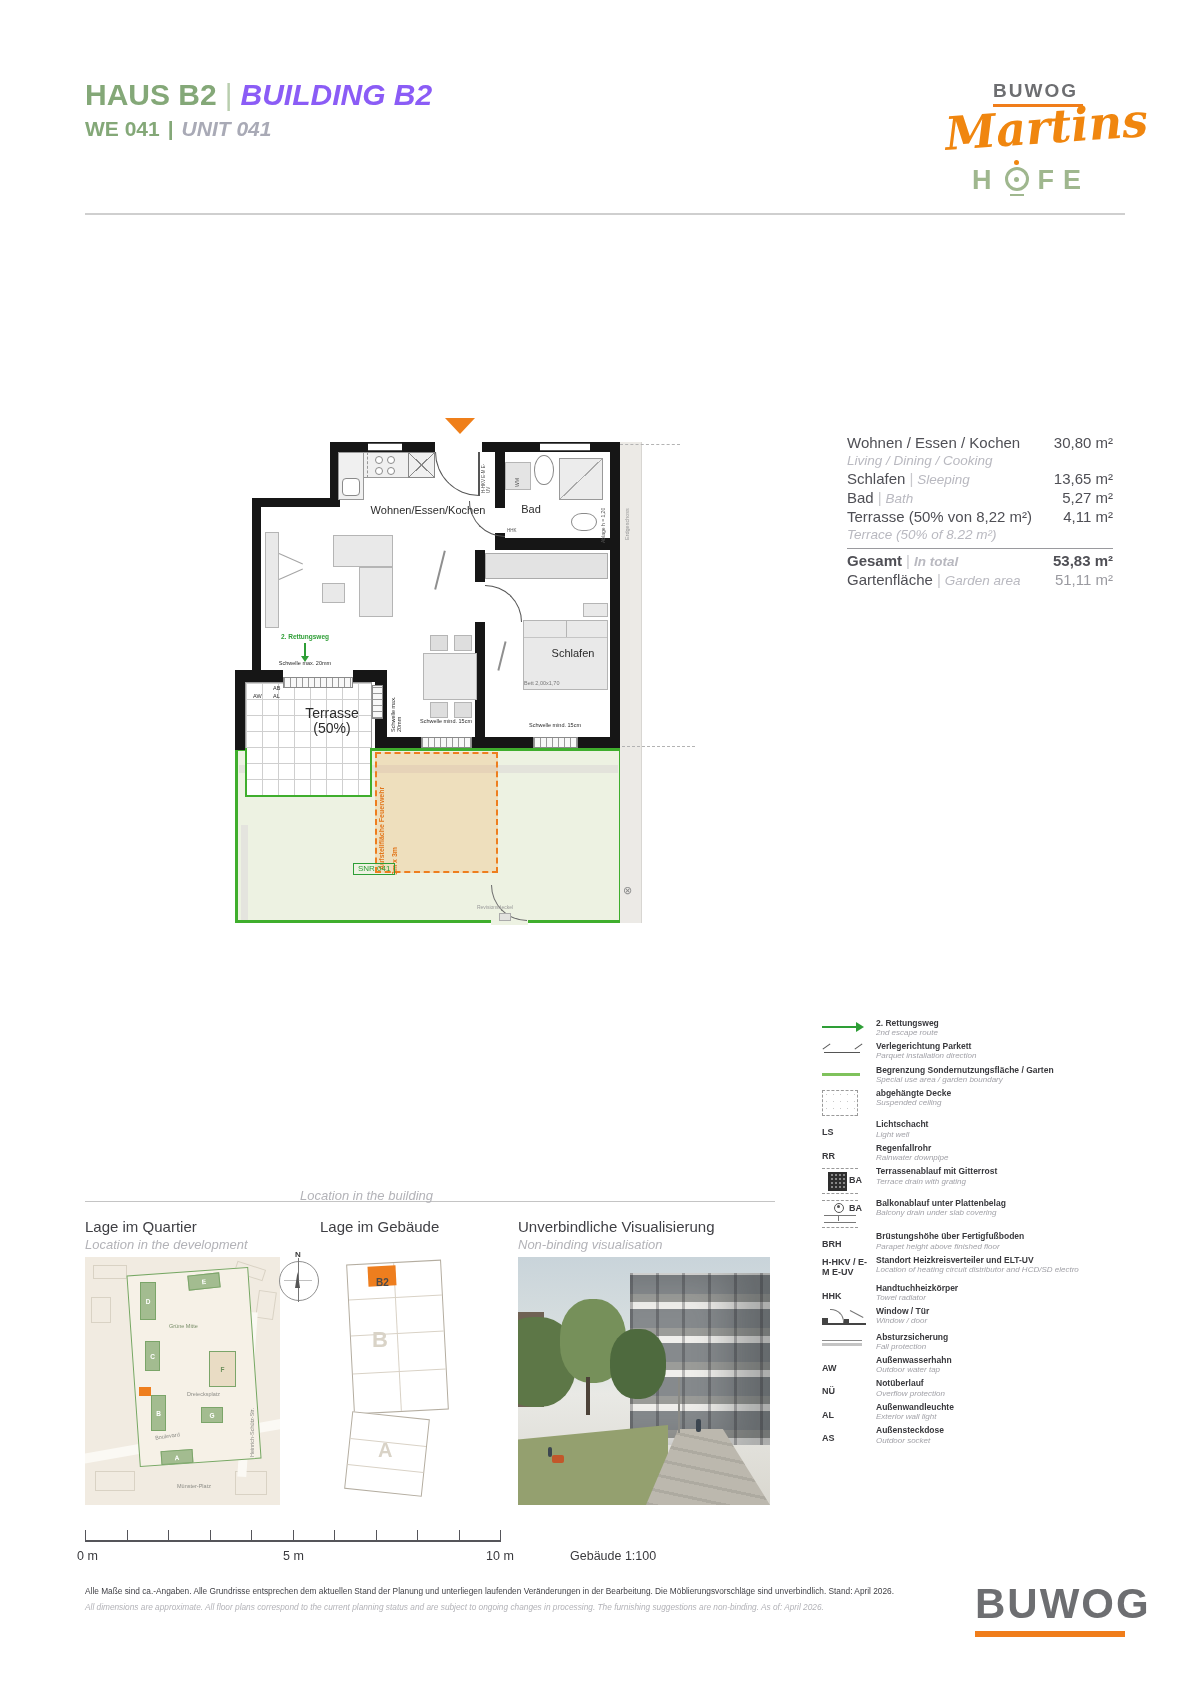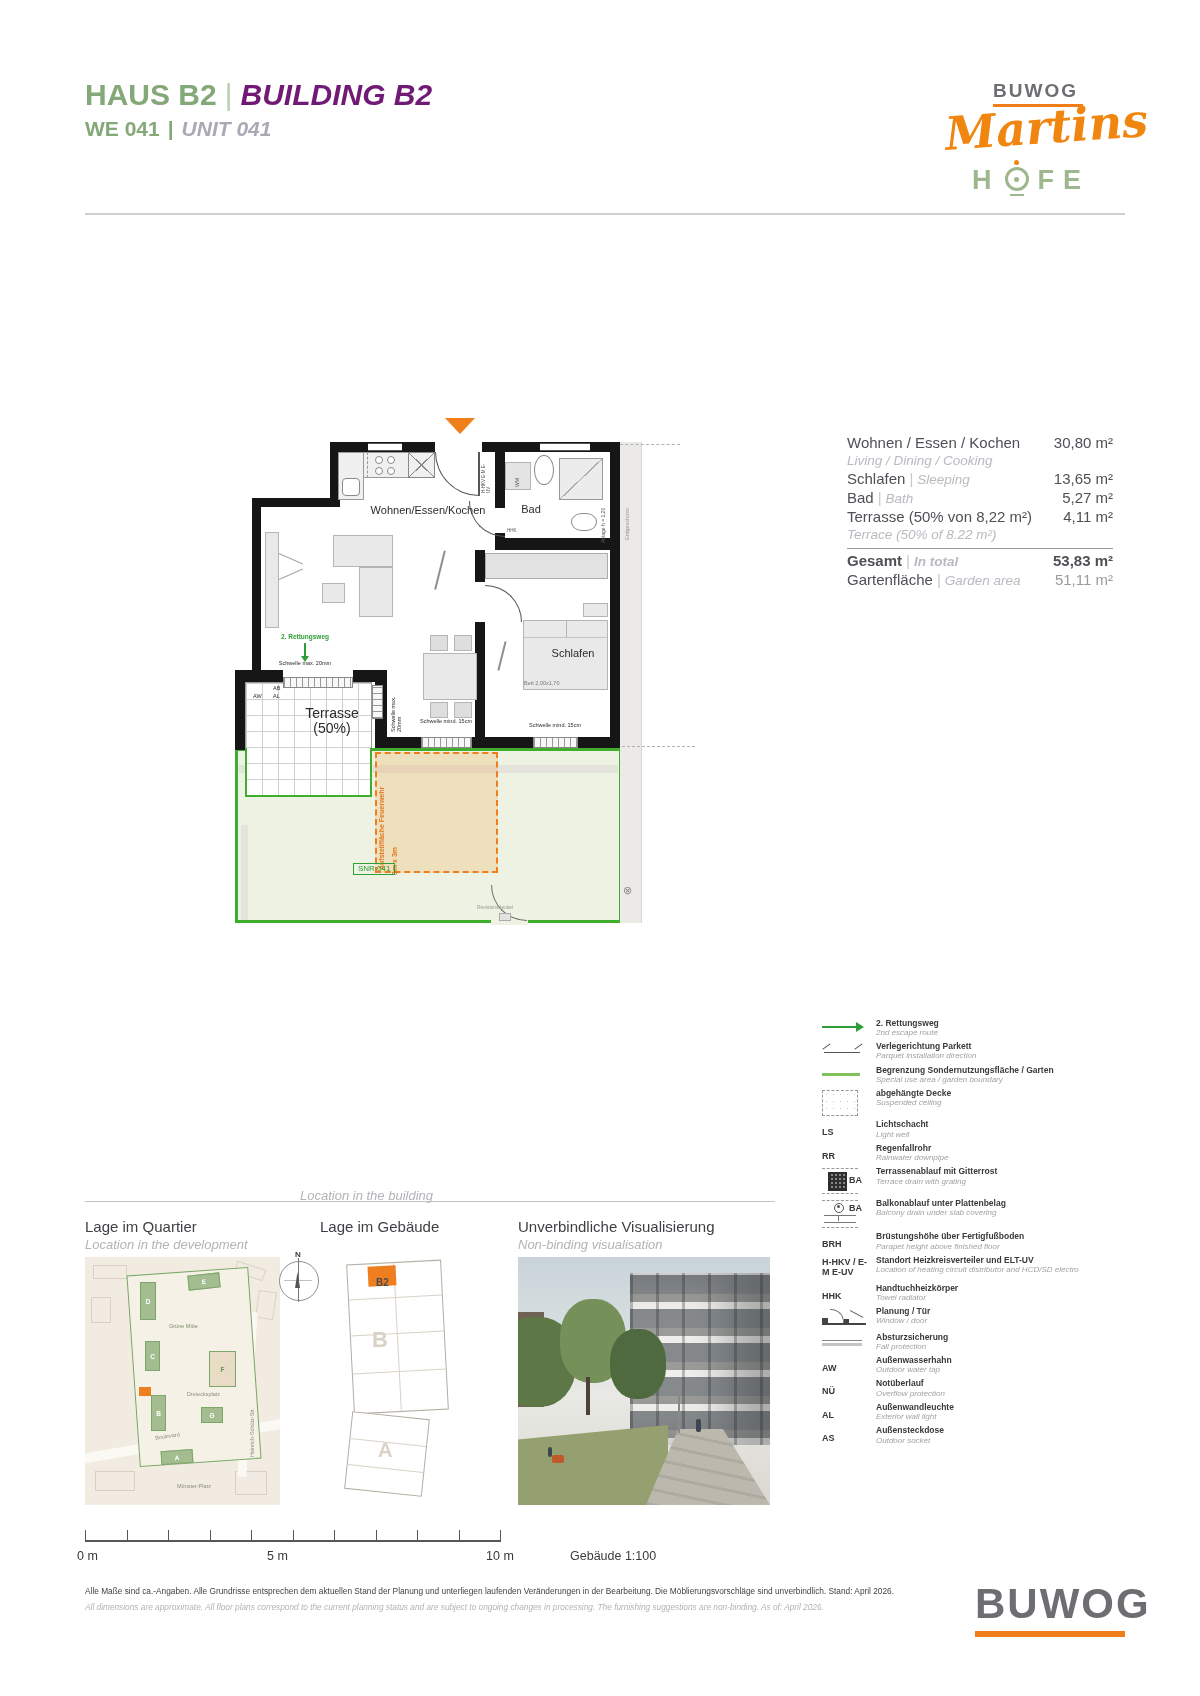--- a/index.html
+++ b/index.html
@@ -1,21 +1,21 @@
 <!DOCTYPE html>
 <html><head>
 <meta charset="utf-8">
 <style>
   html,body{margin:0;padding:0;background:#e8e8e8;}
   .page{position:relative;width:1200px;height:1696px;background:#fff;margin:0 auto;
         font-family:"Liberation Sans",sans-serif;overflow:hidden;}
   .abs{position:absolute;}
   
   .title-de{color:#84a878;font-size:30px;font-weight:bold;}
-  .title-en{color:#701a75;font-size:30px;font-weight:bold;font-style:italic;}
+  .title-en{color:#8b5cf6;font-size:30px;font-weight:bold;font-style:italic;}
   .title-sep{color:#b9ceae;font-weight:normal;padding:0 8px;}
   .unit-de{color:#84a878;font-size:21px;font-weight:bold;}
   .unit-en{color:#a9aab6;font-size:21px;font-weight:bold;font-style:italic;}
   .info-de{color:#6e6e73;font-size:18.5px;}
   .info-en{color:#b9bac1;font-size:18.5px;font-style:italic;}
   .info-sep{color:#c9c9cd;padding:0 7px;}
   .hrule{position:absolute;height:1.5px;background:#cfcfcf;}
   
   .buwog-word{color:#6d6e71;font-weight:bold;letter-spacing:2px;}
   .orange-bar{background:#f07d1a;}
@@ -346,21 +346,21 @@
       <div class="licon">
         <div style="position:relative;width:44px;height:20px;">
           <div style="position:absolute;left:0;bottom:3px;width:44px;height:2px;background:#444;"></div>
           <div style="position:absolute;left:0;bottom:5px;width:6px;height:5px;background:#444;"></div>
           <div style="position:absolute;left:22px;bottom:5px;width:5px;height:4px;background:#444;"></div>
           <div style="position:absolute;left:8px;bottom:5px;width:13px;height:13px;border-right:1px solid #777;border-top-right-radius:13px;border-top:1px solid #777;"></div>
           <div style="position:absolute;left:28px;top:2px;width:15px;height:1px;background:#777;transform:rotate(28deg);transform-origin:left;"></div>
         </div>
       </div>
       <div class="ltext">
-          <div class="lde">Planung / Tür</div>
+          <div class="lde">Window / Tür</div>
           <div class="len">Window / door</div>
         </div>
     </div>
     <div class="lrow">
       <div class="licon">
         <div style="width:40px;border-top:1.5px solid #8a8a8a;margin-top:6px;"></div>
         <div style="width:40px;border-top:3px solid #c4c4c4;margin-top:2px;"></div>
       </div>
       <div class="ltext">
           <div class="lde">Absturzsicherung</div>
@@ -478,21 +478,21 @@
     <div class="tick" style="left:168px;"></div>
     <div class="tick" style="left:209.5px;"></div>
     <div class="tick" style="left:251px;"></div>
     <div class="tick" style="left:292.5px;"></div>
     <div class="tick" style="left:334px;"></div>
     <div class="tick" style="left:375.5px;"></div>
     <div class="tick" style="left:417px;"></div>
     <div class="tick" style="left:458.5px;"></div>
     <div class="tick" style="left:500px;"></div>
   <div class="sclabel" style="left:77px;">0 m</div>
-  <div class="sclabel" style="left:267px;">5 m</div>
+  <div class="sclabel" style="left:283px;">5 m</div>
   <div class="sclabel" style="left:486px;">10 m</div>
   <div class="sclabel" style="left:570px;">Gebäude 1:100</div>
 
   <div class="disc-de">Alle Maße sind ca.-Angaben. Alle Grundrisse entsprechen dem aktuellen Stand der Planung und unterliegen laufenden Veränderungen in der Bearbeitung. Die Möblierungsvorschläge sind unverbindlich. Stand: April 2026.</div>
   <div class="disc-en">All dimensions are approximate. All floor plans correspond to the current planning status and are subject to ongoing changes in processing. The furnishing suggestions are non-binding. As of: April 2026.</div>
   <div class="abs" style="left:975px;top:1580px;">
     <div class="buwog-word" style="font-size:42px;letter-spacing:2px;">BUWOG</div>
     <div class="orange-bar" style="width:150px;height:6px;margin-top:3px;"></div>
   </div>
 

